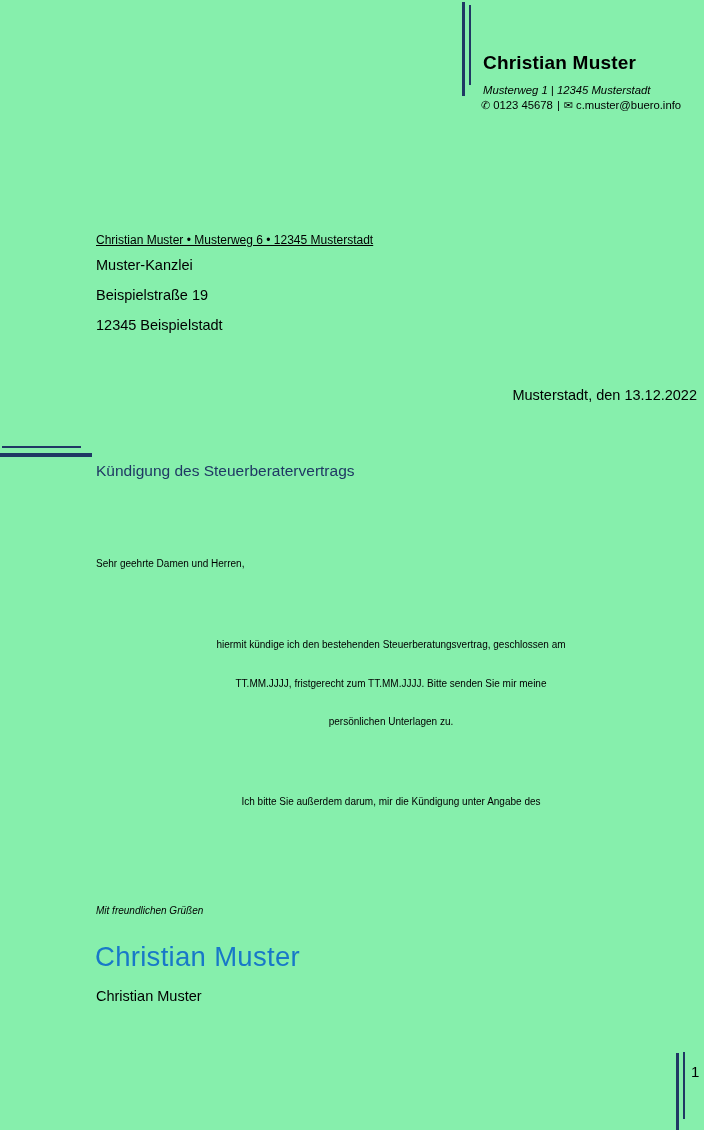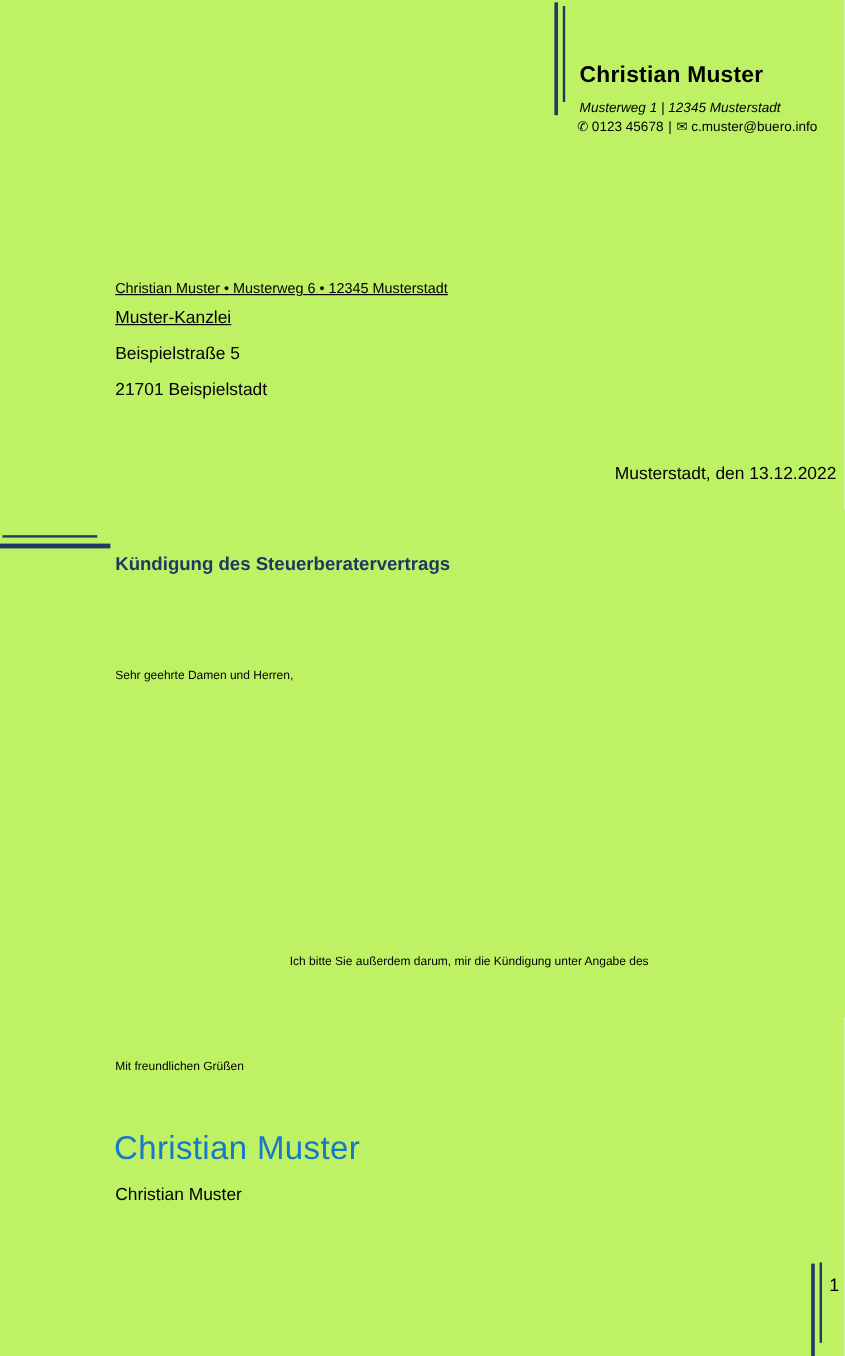--- a/index.html
+++ b/index.html
@@ -1,17 +1,17 @@
 <!DOCTYPE html>
 <html><head>
 <meta charset="utf-8">
 <style>
   html,body { margin:0; padding:0; background:#ffffff; }
   .page {
-    position:relative; width:704px; height:1130px; background:#bef264;
+    position:relative; width:704px; height:1130px; background:#86efac;
     font-family:"Liberation Sans", sans-serif; color:#000; overflow:hidden;
   }
   .abs { position:absolute; }
 
   
   .hbar { position:absolute; background:var(--navy); }
   .header-name { left:483px; top:52px; font-size:19px; font-weight:bold; letter-spacing:.2px; }
   .header-addr { left:483px; top:84px; font-size:11.3px;font-style:italic; }
   .header-contact { left:481px; top:99px; font-size:11.3px; white-space:nowrap; }
   .header-contact .ico { font-size:11px; margin-right:3px; }
@@ -19,28 +19,28 @@
 
   
   .sender-line { left:96px; top:233px; font-size:12px; text-decoration:underline; white-space:nowrap; }
   .rcpt { left:96px; font-size:14.5px; white-space:nowrap; }
 
   
   .date-line { right:7px; top:387px; font-size:14.5px; white-space:nowrap; }
 
   
   .rule { position:absolute; background:var(--navy); }
-  .subject { left:96px; top:462px; font-size:15.5px; font-weight:bold; color:var(--navy); white-space:nowrap; }
+  .subject { left:96px; top:462px; font-size:15.5px; font-weight:normal; color:var(--navy); white-space:nowrap; }
 
   
   .bodytxt { font-size:10px;text-align:center; }
   .salutation { left:96px; top:558px; white-space:nowrap; }
   .para { left:96px; width:590px; line-height:38.5px; }
   .para .bodyline { white-space:nowrap; }
-  .closing { left:96px; top:884px; white-space:nowrap; }
+  .closing { left:96px; top:905px; white-space:nowrap;font-style:italic; }
   .signature { left:95px; top:941px; font-size:27.5px; color:var(--sigblue); letter-spacing:.3px; white-space:nowrap; }
   .signer { left:96px; top:988px; font-size:14.5px; white-space:nowrap; }
 
   
   .pagenum { left:691px; top:1063px; font-size:15px; }
 </style>
 </head>
 <body>
 
 <div class="page" style="--navy:#1f3864; --sigblue:#1878c8;">
@@ -48,33 +48,38 @@
   <div class="hbar" style="left:461.5px; top:2px; width:3.5px; height:94px;"></div>
   <div class="hbar" style="left:468.8px; top:5px; width:2.5px; height:80px;"></div>
 
   <div class="abs header-name">Christian Muster</div>
   <div class="abs header-addr">Musterweg 1 | 12345 Musterstadt</div>
   <div class="abs header-contact">
     <span class="ico">✆</span><span>0123 45678</span><span class="sep">|</span><span class="ico">✉</span><span>c.muster@buero.info</span>
   </div>
 
   <div class="abs sender-line">Christian Muster • Musterweg 6 • 12345 Musterstadt</div>
-  <div class="abs rcpt" style="top:257px;text-decoration:underline;">Muster-Kanzlei</div>
-  <div class="abs rcpt" style="top:287px;">Beispielstraße 5</div>
-  <div class="abs rcpt" style="top:317px;">21701 Beispielstadt</div>
+  <div class="abs rcpt" style="top:257px;">Muster-Kanzlei</div>
+  <div class="abs rcpt" style="top:287px;">Beispielstraße 19</div>
+  <div class="abs rcpt" style="top:317px;">12345 Beispielstadt</div>
 
   <div class="abs date-line">Musterstadt, den 13.12.2022</div>
 
   <div class="rule" style="left:2px; top:446px; width:79px; height:2px;"></div>
   <div class="rule" style="left:0; top:453px; width:92px; height:3.5px;"></div>
 
   <div class="abs subject">Kündigung des Steuerberatervertrags</div>
 
   <div class="abs bodytxt salutation">Sehr geehrte Damen und Herren,</div>
 
+  <div class="abs bodytxt para" style="top:626px;">
+    <div class="bodyline">hiermit kündige ich den bestehenden Steuerberatungsvertrag, geschlossen am</div>
+    <div class="bodyline">TT.MM.JJJJ, fristgerecht zum TT.MM.JJJJ. Bitte senden Sie mir meine</div>
+    <div class="bodyline">persönlichen Unterlagen zu.</div>
+  </div>
 
   <div class="abs bodytxt para" style="top:783px;">
     <div class="bodyline">Ich bitte Sie außerdem darum, mir die Kündigung unter Angabe des</div>
   </div>
 
   <div class="abs bodytxt closing">Mit freundlichen Grüßen</div>
 
   <div class="abs signature">Christian Muster</div>
   <div class="abs signer">Christian Muster</div>
 

